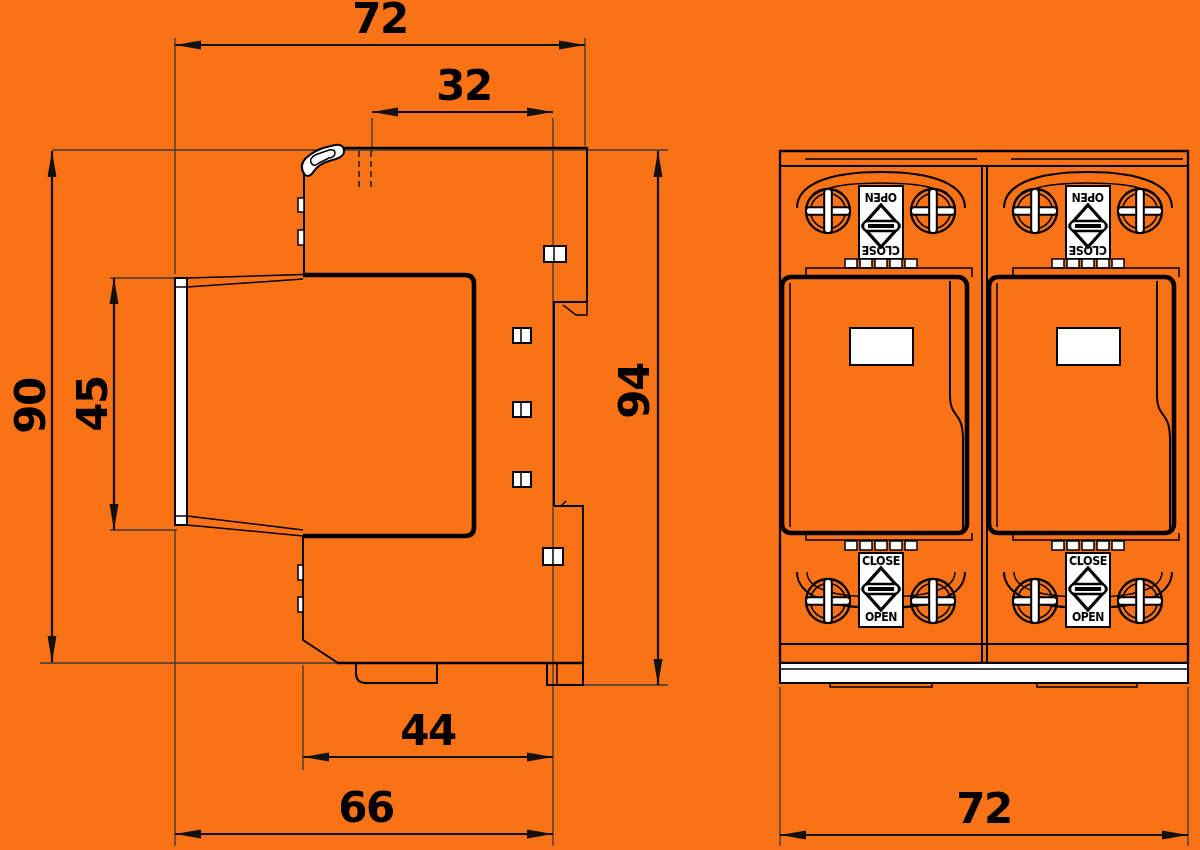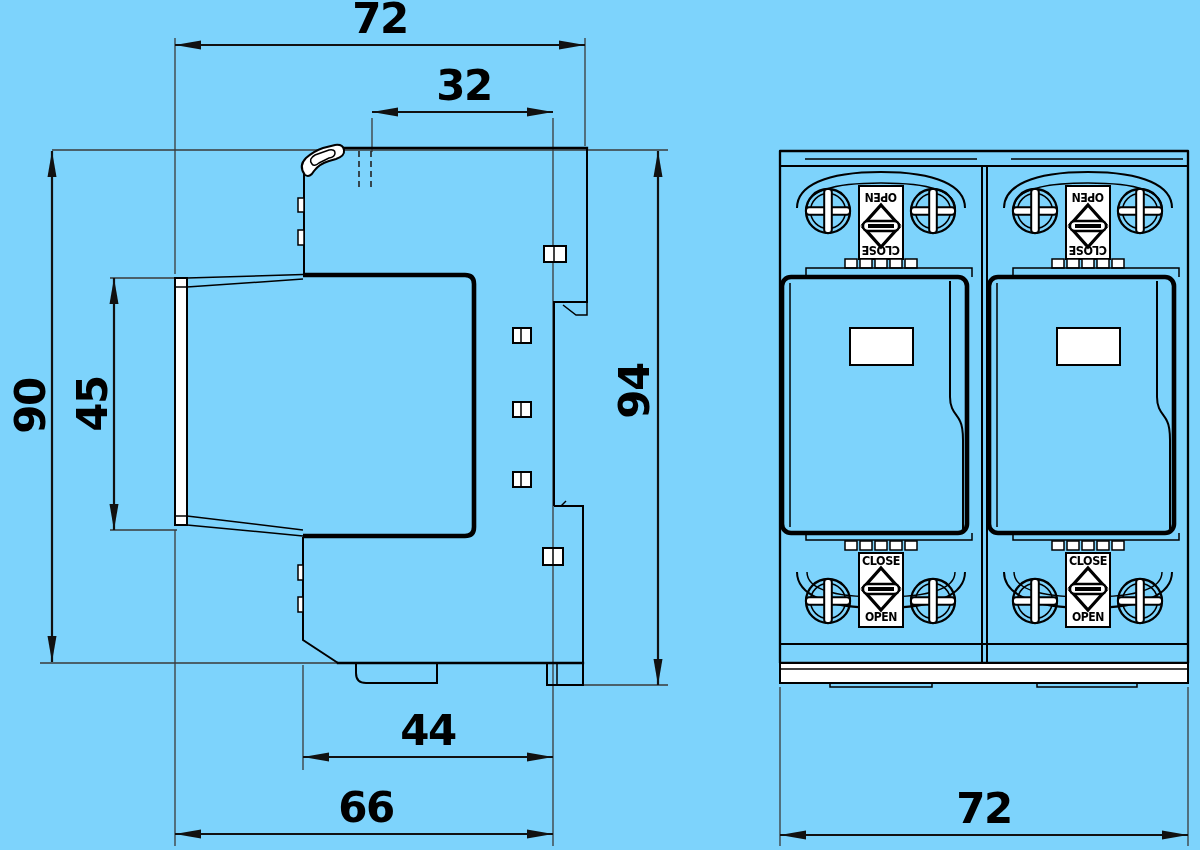--- a/index.html
+++ b/index.html
@@ -1,16 +1,16 @@
 <!DOCTYPE html>
 <html><head>
 <meta charset="utf-8">
 <style>
   html,body { margin:0; padding:0; background:#ffffff; }
-  .stage { width:1200px; height:850px; background:#7dd3fc; position:relative; overflow:hidden; }
+  .stage { width:1200px; height:850px; background:#f97316; position:relative; overflow:hidden; }
   svg { display:block; }
   
   .ol      { stroke:#000; stroke-width:2.3; fill:none; stroke-linejoin:round; stroke-linecap:square; }
   .ol-thin { stroke:#000; stroke-width:1.5; fill:none; }
   .ol-med  { stroke:#000; stroke-width:2.0; fill:none; }
   .ol-thick{ stroke:#000; stroke-width:4.6; fill:none; stroke-linejoin:round; }
   .wfill   { fill:#fff; }
   .xl      { stroke:#3a3a3a; stroke-width:1.3; fill:none; }
   .dash    { stroke:#222; stroke-width:1.6; fill:none; stroke-dasharray:6 4; }
   .dim     { stroke:#111; stroke-width:2.2; fill:none; }

